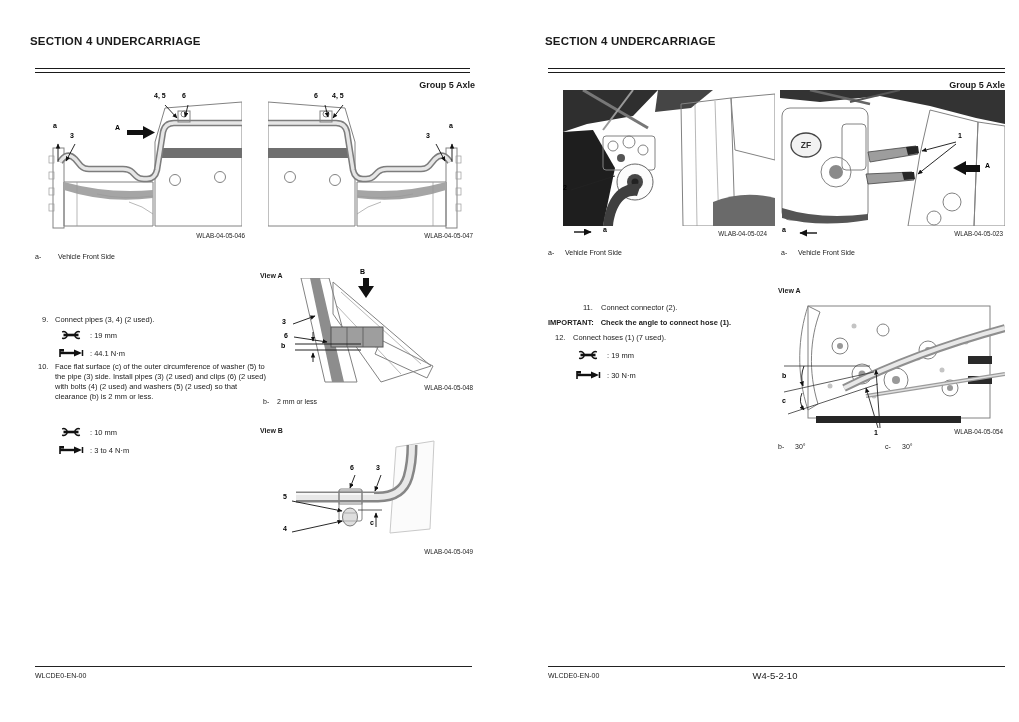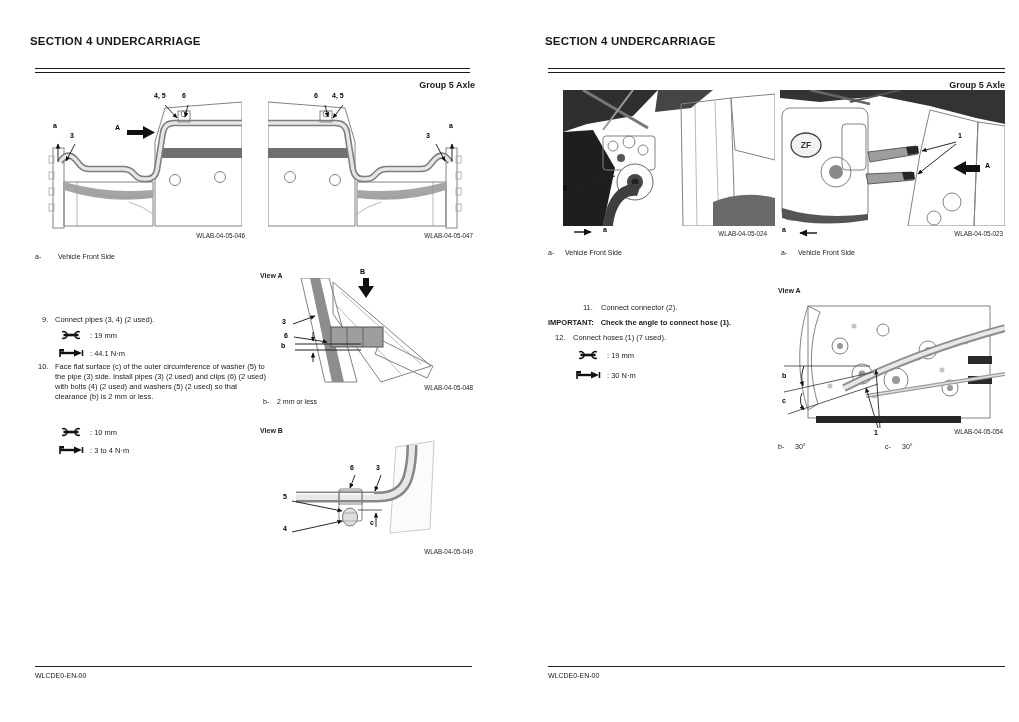--- a/index.html
+++ b/index.html
@@ -402,15 +402,16 @@
       <div class="figid" style="top:128px;">WLAB-04-05-054</div>
     </div>
 
     <span class="capk" style="left:233px;top:443px;">b-</span>
     <span class="capt" style="left:250px;top:443px;">30°</span>
     <span class="capk" style="left:340px;top:443px;">c-</span>
     <span class="capt" style="left:357px;top:443px;">30°</span>
 
     <div class="frule" style="left:3px;width:457px;"></div>
     <div class="fdoc" style="left:3px;">WLCDE0-EN-00</div>
+    <div class="fpage">W4-5-2-10</div>
   </div>
 
 </div>
 
 </body></html>

